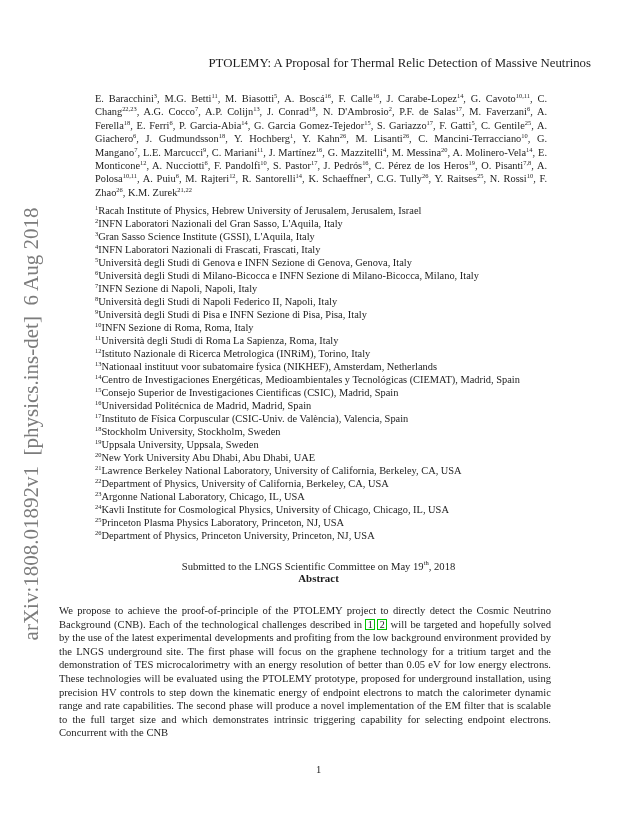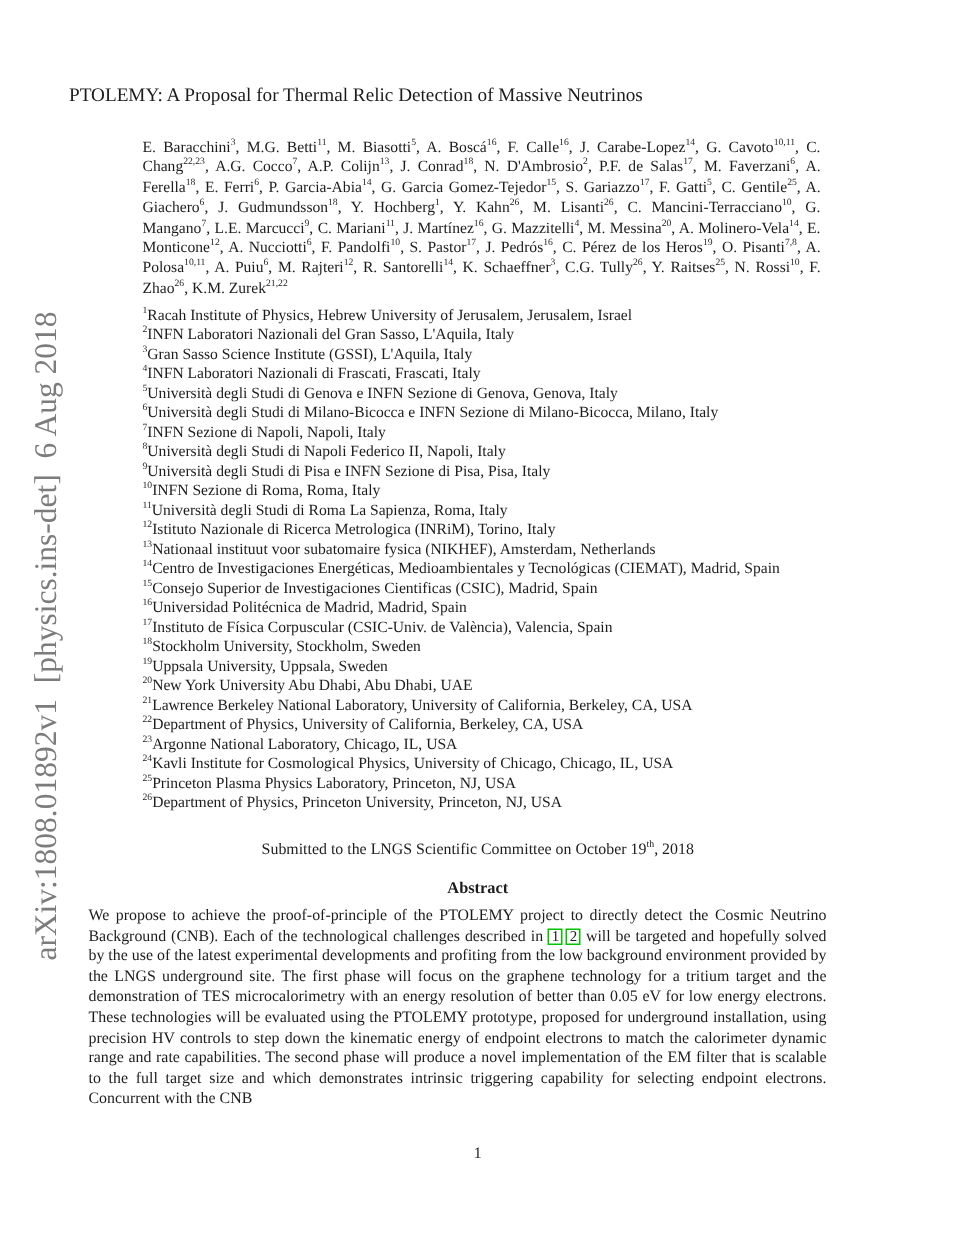--- a/index.html
+++ b/index.html
@@ -9,38 +9,38 @@
   }
   .page { position:absolute; inset:0; }
   .watermark {
     position:absolute; left:31px; top:424px;
     transform:translate(-50%,-50%) rotate(-90deg);
     white-space:pre; font-size:21px; color:#7c7c7c;
     font-family:"Liberation Serif", serif;
   }
   .title {
     position:absolute; top:56px; left:46px; width:545px;
-    text-align:left; font-size:12.8px; line-height:14.8px; color:#1c1c1c;
+    text-align:right; font-size:12.8px; line-height:14.8px; color:#1c1c1c;
   }
   .authors {
     position:absolute; top:92px; left:95px; width:452px;
     text-align:justify; font-size:10.4px; line-height:13.4px; color:#1c1c1c;
   }
   sup { font-size:0.62em; line-height:0; vertical-align:super; }
   .affiliations {
     position:absolute; top:204px; left:95px; width:455px;
     font-size:10.4px; line-height:13px; color:#1c1c1c;
   }
   .affil { margin:0; }
   .submitted {
     position:absolute; top:561px; left:0; width:637px;
     text-align:center; font-size:10.6px; color:#1c1c1c;
   }
   .abstract-heading {
-    position:absolute; top:586px; left:0; width:637px;
+    position:absolute; top:572px; left:0; width:637px;
     text-align:center; font-weight:bold; font-size:10.9px; color:#1c1c1c;
   }
   .abstract-body {
     position:absolute; top:604px; left:59px; width:492px;
     text-align:justify; font-size:10.6px; line-height:13.6px; color:#1c1c1c;
   }
   .cite {
     display:inline-block; border:1px solid #00c300; padding:0 1.5px;
     line-height:9px; font-size:10px; color:#1c1c1c;
   }
@@ -85,21 +85,21 @@
       <div class="affil"><sup>19</sup>Uppsala University, Uppsala, Sweden</div>
       <div class="affil"><sup>20</sup>New York University Abu Dhabi, Abu Dhabi, UAE</div>
       <div class="affil"><sup>21</sup>Lawrence Berkeley National Laboratory, University of California, Berkeley, CA, USA</div>
       <div class="affil"><sup>22</sup>Department of Physics, University of California, Berkeley, CA, USA</div>
       <div class="affil"><sup>23</sup>Argonne National Laboratory, Chicago, IL, USA</div>
       <div class="affil"><sup>24</sup>Kavli Institute for Cosmological Physics, University of Chicago, Chicago, IL, USA</div>
       <div class="affil"><sup>25</sup>Princeton Plasma Physics Laboratory, Princeton, NJ, USA</div>
       <div class="affil"><sup>26</sup>Department of Physics, Princeton University, Princeton, NJ, USA</div>
     </div>
 
-  <div class="submitted"><span>Submitted to the LNGS Scientific Committee on October 19</span><sup>th</sup><span>, 2018</span></div>
+  <div class="submitted"><span>Submitted to the LNGS Scientific Committee on May 19</span><sup>th</sup><span>, 2018</span></div>
 
   <div class="abstract-heading">Abstract</div>
 
   <div class="abstract-body"><span>We propose to achieve the proof-of-principle of the PTOLEMY project to directly detect the Cosmic Neutrino Background (CNB). Each of the technological challenges described in </span><span class="cite" style="border-color: rgb(0, 195, 0);">1</span><span class="cite" style="border-color: rgb(0, 195, 0);">2</span><span> will be targeted and hopefully solved by the use of the latest experimental developments and profiting from the low background environment provided by the LNGS underground site. The first phase will focus on the graphene technology for a tritium target and the demonstration of TES microcalorimetry with an energy resolution of better than 0.05 eV for low energy electrons. These technologies will be evaluated using the PTOLEMY prototype, proposed for underground installation, using precision HV controls to step down the kinematic energy of endpoint electrons to match the calorimeter dynamic range and rate capabilities. The second phase will produce a novel implementation of the EM filter that is scalable to the full target size and which demonstrates intrinsic triggering capability for selecting endpoint electrons. Concurrent with the CNB</span></div>
 
   <div class="pagenum">1</div>
 
 </div>
 
 </body></html>

